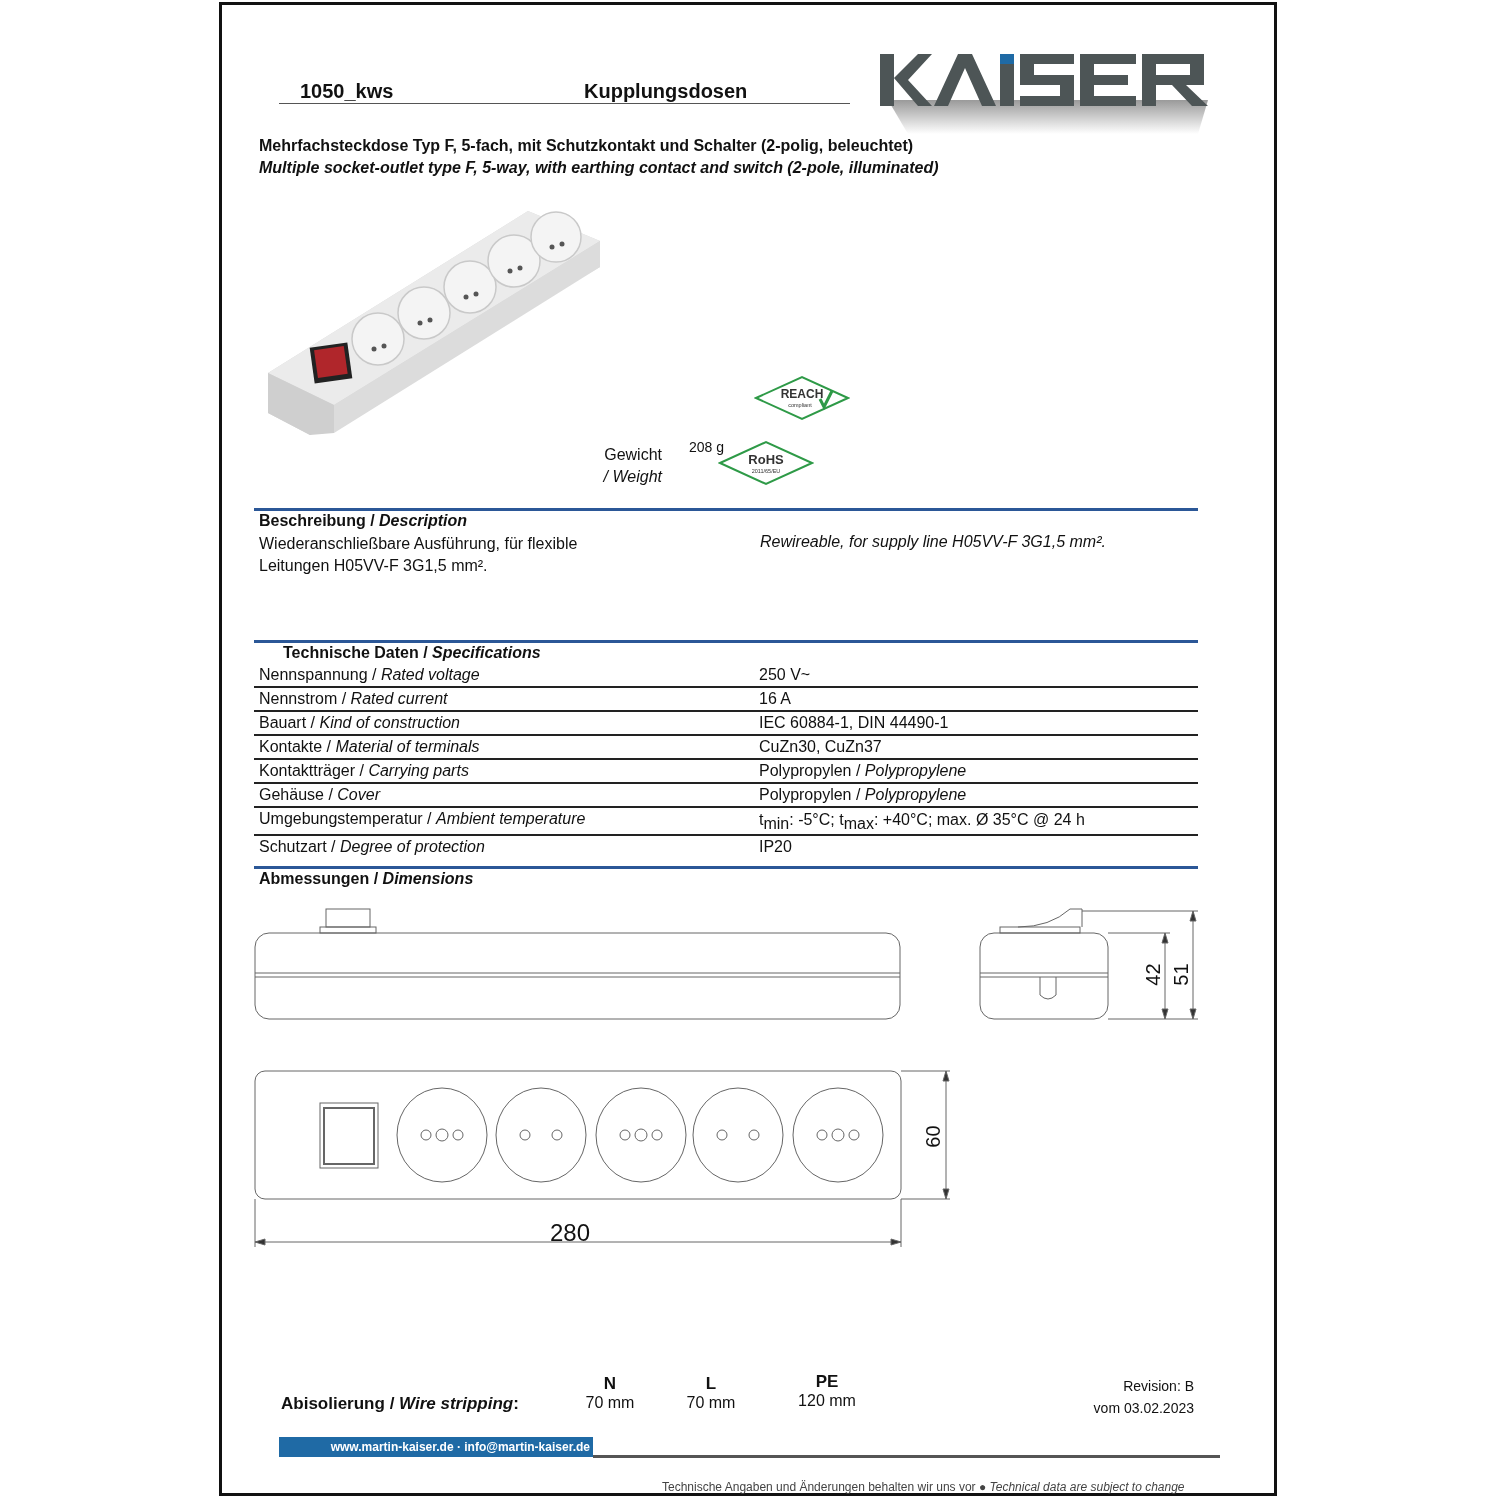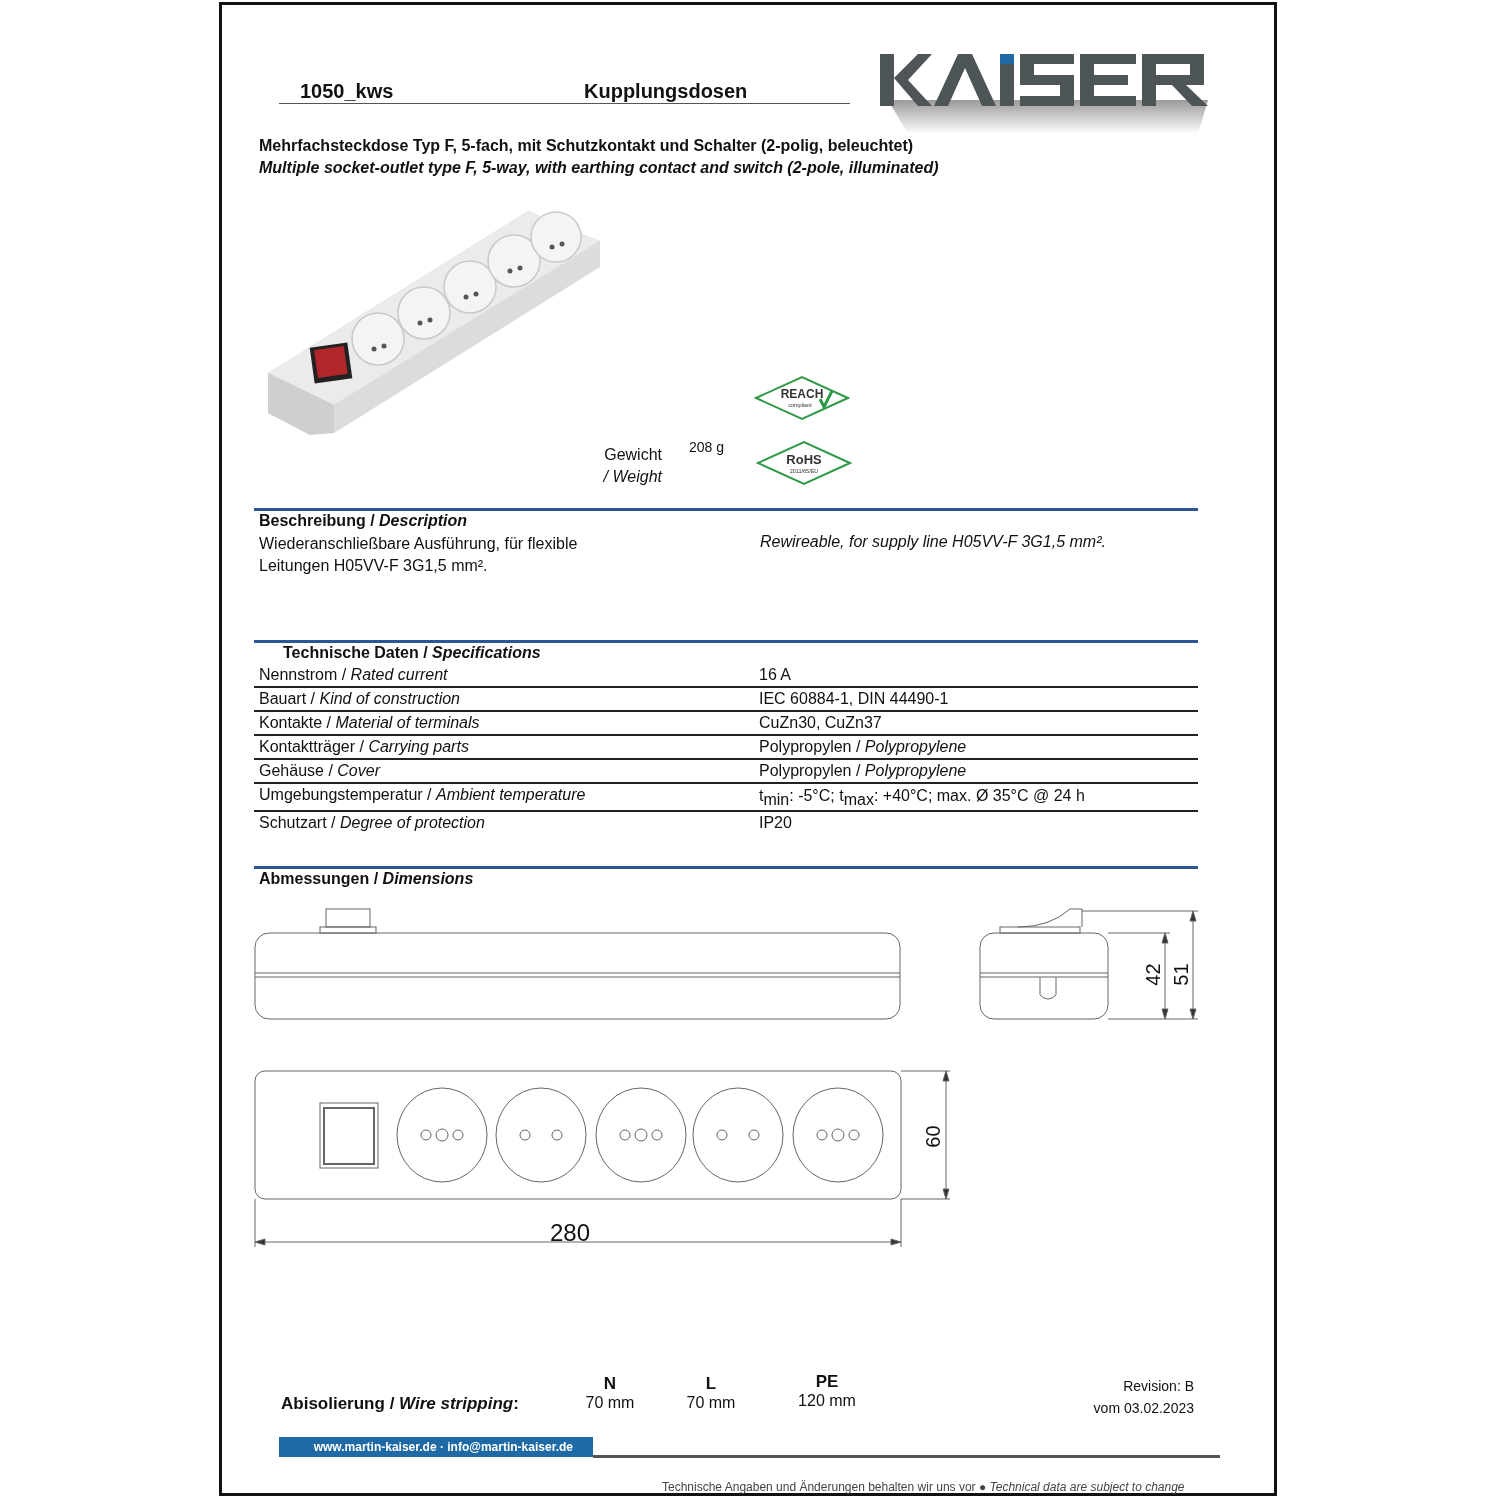--- a/index.html
+++ b/index.html
@@ -21,21 +21,21 @@
   .desc-en { left:760px; top:533px; font-size:16px; font-style:italic; }
   .spec-row { position:relative; height:22px; border-bottom:2px solid #222; }
   .spec-row:last-child { border-bottom:none; }
   .spec-key { position:absolute; left:5px; top:2px; }
   .spec-val { position:absolute; left:505px; top:2px; }
   sub { font-size:16px; }
   .wire-label { left:281px; top:1394px; font-size:17px; font-weight:bold; }
   .wire-col { text-align:center; width:90px; font-size:16px; }
   .wire-col .h { font-weight:bold; font-size:17px; }
   .rev { left:1060px; top:1375px; width:134px; text-align:right; font-size:14px; line-height:22px; }
-  .footer-blue { left:279px; top:1437px; width:314px; height:20px; background:#1f6aa5; color:#fff; font-size:12px; font-weight:bold; line-height:20px; text-align:right; padding-right:20px; box-sizing:border-box; }
+  .footer-blue { left:279px; top:1437px; width:314px; height:20px; background:#1f6aa5; color:#fff; font-size:12px; font-weight:bold; line-height:20px; text-align:right; padding-right:3px; box-sizing:border-box; }
   .footer-note { left:662px; top:1438px; font-size:12px; color:#444;margin-top:42px; }
   .footer-line { left:593px; top:1455px; width:627px; height:3px; background:#555; }
   svg { display:block; }
 </style>
 </head>
 <body>
 
 <div class="page"></div>
 
 <div class="abs hdr-id">1050_kws</div>
@@ -111,21 +111,21 @@
 <div class="abs weight-val">208 g</div>
 
 <div class="abs badge" style="left:754px;top:375px;">
   <svg width="96" height="46" viewBox="0 0 96 46">
     <polygon points="2,23 48,2 94,23 48,44" fill="#fff" stroke="#2e9a47" stroke-width="2"></polygon>
     <text x="48" y="23" text-anchor="middle" font-family="Liberation Sans, sans-serif" font-size="12" font-weight="bold" fill="#333">REACH</text>
     <text x="46" y="32" text-anchor="middle" font-family="Liberation Sans, sans-serif" font-size="5.5" fill="#333">compliant</text>
     <path d="M66,24 L70,32 L78,16" stroke="#2e9a47" stroke-width="3" fill="none"></path>
   </svg>
 </div>
-<div class="abs badge" style="left:756px;top:440px;">
+<div class="abs badge" style="left:718px;top:440px;">
   <svg width="96" height="46" viewBox="0 0 96 46">
     <polygon points="2,23 48,2 94,23 48,44" fill="#fff" stroke="#2e9a47" stroke-width="2"></polygon>
     <text x="48" y="24" text-anchor="middle" font-family="Liberation Sans, sans-serif" font-size="13" font-weight="bold" fill="#333">RoHS</text>
     <text x="48" y="33" text-anchor="middle" font-family="Liberation Sans, sans-serif" font-size="5.5" fill="#333">2011/65/EU</text>
   </svg>
 </div>
 
 <div class="sect-bar" style="top:508px;"></div>
 <div class="abs sect-title" style="left:259px;top:512px;">
   <span>Beschreibung</span> / <i>Description</i>
@@ -135,20 +135,24 @@
   <div>Leitungen H05VV-F 3G1,5 mm².</div>
 </div>
 <div class="abs desc-en">Rewireable, for supply line H05VV-F 3G1,5 mm².</div>
 
 <div class="sect-bar" style="top:640px;"></div>
 <div class="abs sect-title" style="left:259px;top:644px;margin-left:24px;">
   <span>Technische Daten</span> / <i>Specifications</i>
 </div>
 
 <div class="abs" style="left:254px;top:664px;width:944px;">
+  <div class="spec-row">
+    <span class="spec-key"><span>Nennspannung</span> / <i>Rated voltage</i></span>
+    <span class="spec-val">250 V~</span>
+  </div>
   <div class="spec-row">
     <span class="spec-key"><span>Nennstrom</span> / <i>Rated current</i></span>
     <span class="spec-val">16 A</span>
   </div>
   <div class="spec-row">
     <span class="spec-key"><span>Bauart</span> / <i>Kind of construction</i></span>
     <span class="spec-val">IEC 60884-1, DIN 44490-1</span>
   </div>
   <div class="spec-row">
     <span class="spec-key"><span>Kontakte</span> / <i>Material of terminals</i></span>

